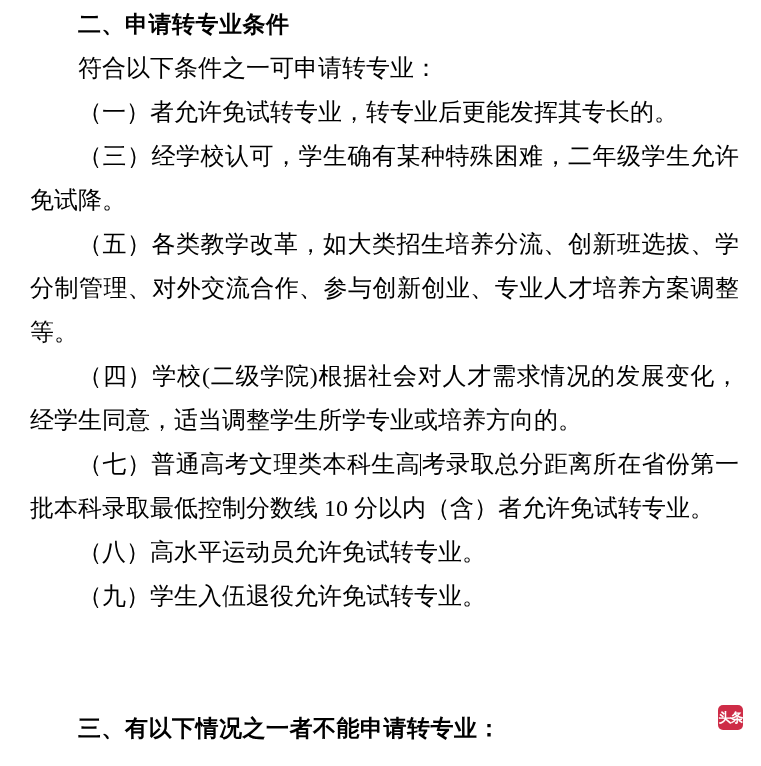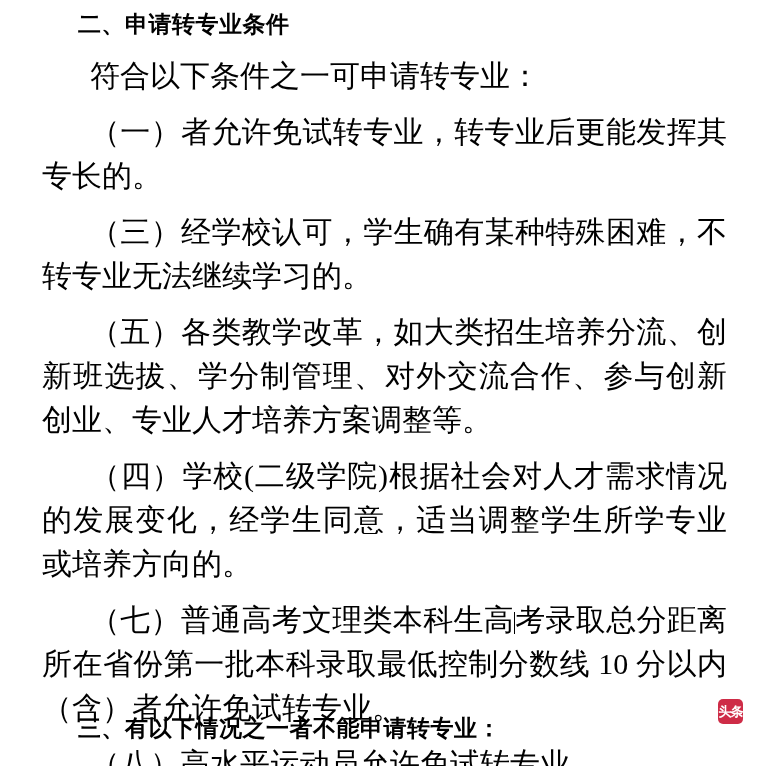--- a/index.html
+++ b/index.html
@@ -25,23 +25,23 @@
   .heading {
     font-family: Liberation Serif, serif;
     font-weight: bold;
     font-size: 23px;
     line-height: 34px;
     margin: 0 0 4px 0;
     text-indent: 48px;
     letter-spacing: 0.5px;
   }
   .para {
-    font-size: 30px;
+    font-size: 24px;
     line-height: 44px;
-    margin: 12px;
+    margin: 0;
     text-indent: 48px;
     text-align: justify;
     text-justify: inter-ideograph;
     letter-spacing: 0px;
   }
   .para-last {
     margin-bottom: 0;
   }
   .caret {
     display: inline-block;
@@ -59,21 +59,21 @@
     font-weight: bold;
     font-size: 23px;
     line-height: 34px;
     text-indent: 48px;
     width: 700px;
     letter-spacing: 0.5px;
   }
   .watermark {
     position: absolute;
     right: 18px;
-    bottom: 42px;
+    bottom: 36px;
     display: flex;
     align-items: center;
     gap: 7px;
     font-family: "Liberation Sans", "DejaVu Sans", sans-serif;
     font-size: 19px;
     color: #3a3a3a;
     opacity: 0.88;
   }
   .wm-logo {
     width: 25px;
@@ -95,31 +95,32 @@
 
 <div class="page">
 
   <h2 class="heading">二、申请转专业条件</h2>
 
   <p class="para">符合以下条件之一可申请转专业：</p>
 
   <p class="para">（一）者允许免试转专业，转专业后更能发挥其专长的。</p>
 
 
-  <p class="para">（三）经学校认可，学生确有某种特殊困难，不转专业无法继续学习的。</p>
+  <p class="para">（三）经学校认可，学生确有某种特殊困难，二年级学生允许免试降。</p>
 
   <p class="para">（五）各类教学改革，如大类招生培养分流、创新班选拔、学分制管理、对外交流合作、参与创新创业、专业人才培养方案调整等。</p>
 
   <p class="para">（四）学校(二级学院)根据社会对人才需求情况的发展变化，经学生同意，适当调整学生所学专业或培养方向的。</p>
 
 
   <p class="para"><span>（七）普通高考文理类本科生高</span><span class="caret"></span><span>考录取总分距离所在省份第一批本科录取最低控制分数线 10 分以内（含）者允许免试转专业。</span></p>
 
   <p class="para">（八）高水平运动员允许免试转专业。</p>
 
+  <p class="para para-last">（九）学生入伍退役允许免试转专业。</p>
 
   <div class="heading-bottom">三、有以下情况之一者不能申请转专业：</div>
 
   <div class="watermark">
     <span class="wm-logo">头条</span>
   </div>
 
 </div>
 
 </body></html>

